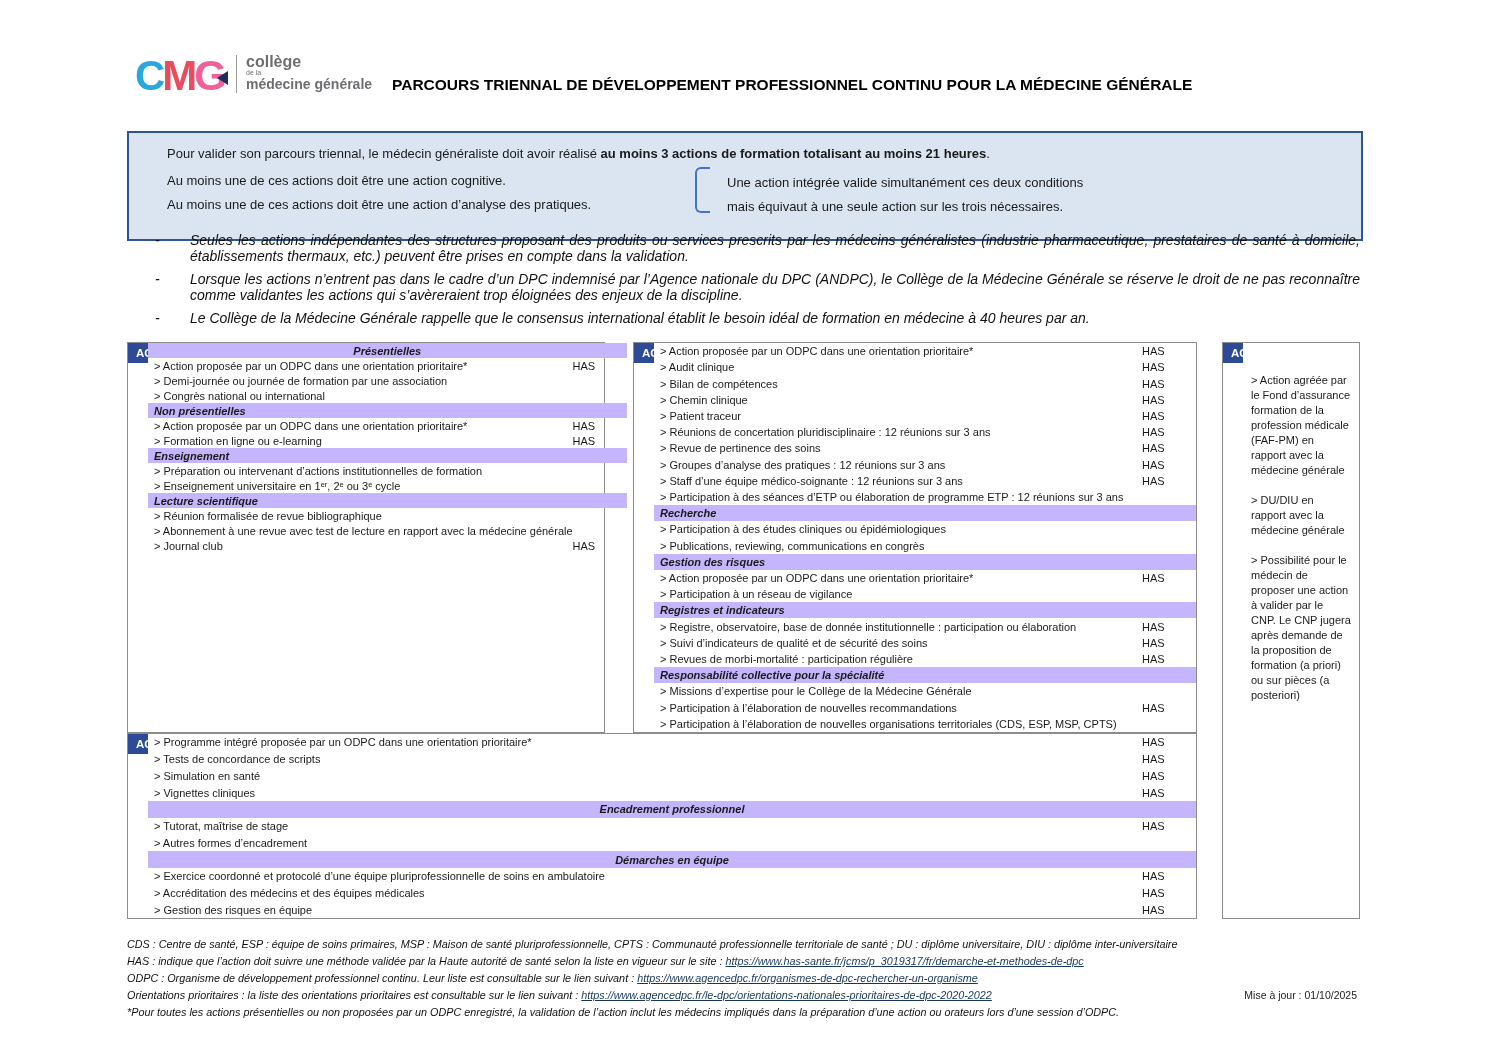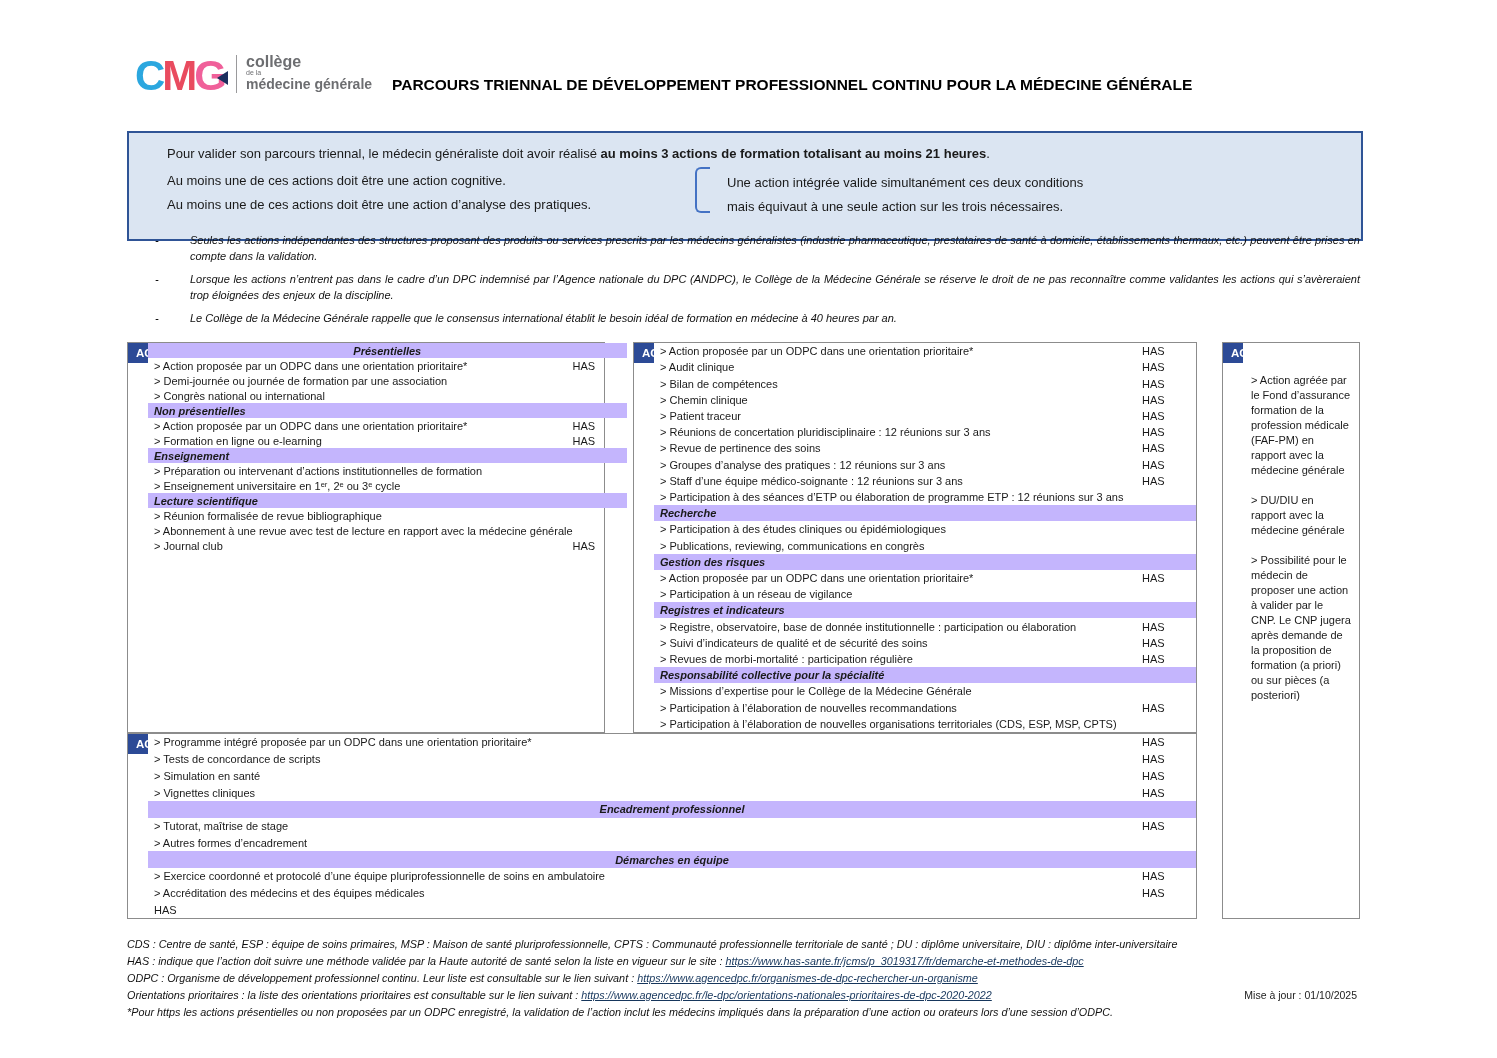--- a/index.html
+++ b/index.html
@@ -34,21 +34,21 @@
   .intro-l1 { position:absolute; left:38px; top:13px; font-size:13px; }
   .intro-l1 b { font-weight:bold; }
   .intro-l2 { position:absolute; left:38px; top:40px; font-size:13px; }
   .intro-l3 { position:absolute; left:38px; top:64px; font-size:13px; }
   .intro-bracket { position:absolute; left:566px; top:34px; width:15px; height:46px;
     border-left:2px solid #4472C4; border-top:2px solid #4472C4; border-bottom:2px solid #4472C4;
     border-radius:6px 0 0 6px; }
   .intro-note { position:absolute; left:598px; top:38px; font-size:13px; line-height:24px; }
 
   
-  .notes { position:absolute; left:155px; top:232px; width:1205px; font-size:11px; font-style:italic; color:#111; }
+  .notes { position:absolute; left:155px; top:232px; width:1205px; font-size:14px; font-style:italic; color:#111; }
   .note { position:relative; padding-left:35px; margin-bottom:7px; line-height:16px; text-align:justify; }
   .note::before { content:"-"; position:absolute; left:0; top:0; }
 
   
   .box { position:absolute; border:1px solid #8C8C8C; background:#fff; display:flex; flex-direction:row; }
   .box-cog   { left:127px;  top:342px; width:478px;  height:391px; }
   .box-ana   { left:633px;  top:342px; width:564px;  height:391px; }
   .box-lib   { left:1222px; top:342px; width:138px;  height:577px; }
   .box-int   { left:127px;  top:733px; width:1070px; height:186px; }
 
@@ -391,31 +391,32 @@
         <span class="t-text">&gt; Exercice coordonné et protocolé d’une équipe pluriprofessionnelle de soins en ambulatoire</span>
         <span class="t-has">HAS</span>
       </div>
 
       <div class="t-row item">
         <span class="t-text">&gt; Accréditation des médecins et des équipes médicales</span>
         <span class="t-has">HAS</span>
       </div>
 
       <div class="t-row item">
+        <span class="t-text">&gt; Gestion des risques en équipe</span>
         <span class="t-has">HAS</span>
       </div>
     </div>
 </div>
 
 <div class="footer">
   <div>CDS : Centre de santé, ESP : équipe de soins primaires, MSP : Maison de santé pluriprofessionnelle, CPTS : Communauté professionnelle territoriale de santé ; DU : diplôme universitaire, DIU : diplôme inter-universitaire</div>
   <div>
     <span>HAS : indique que l’action doit suivre une méthode validée par la Haute autorité de santé selon la liste en vigueur sur le site : </span><a href="#">https://www.has-sante.fr/jcms/p_3019317/fr/demarche-et-methodes-de-dpc</a>
   </div>
   <div>
     <span>ODPC : Organisme de développement professionnel continu. Leur liste est consultable sur le lien suivant : </span><a href="#">https://www.agencedpc.fr/organismes-de-dpc-rechercher-un-organisme</a>
   </div>
   <div>
     <span>Orientations prioritaires : la liste des orientations prioritaires est consultable sur le lien suivant : </span><a href="#">https://www.agencedpc.fr/le-dpc/orientations-nationales-prioritaires-de-dpc-2020-2022</a>
   </div>
-  <div>*Pour https les actions présentielles ou non proposées par un ODPC enregistré, la validation de l’action inclut les médecins impliqués dans la préparation d’une action ou orateurs lors d’une session d’ODPC.</div>
+  <div>*Pour toutes les actions présentielles ou non proposées par un ODPC enregistré, la validation de l’action inclut les médecins impliqués dans la préparation d’une action ou orateurs lors d’une session d’ODPC.</div>
   <div class="updated">Mise à jour : 01/10/2025</div>
 </div>
 
 </body></html>

